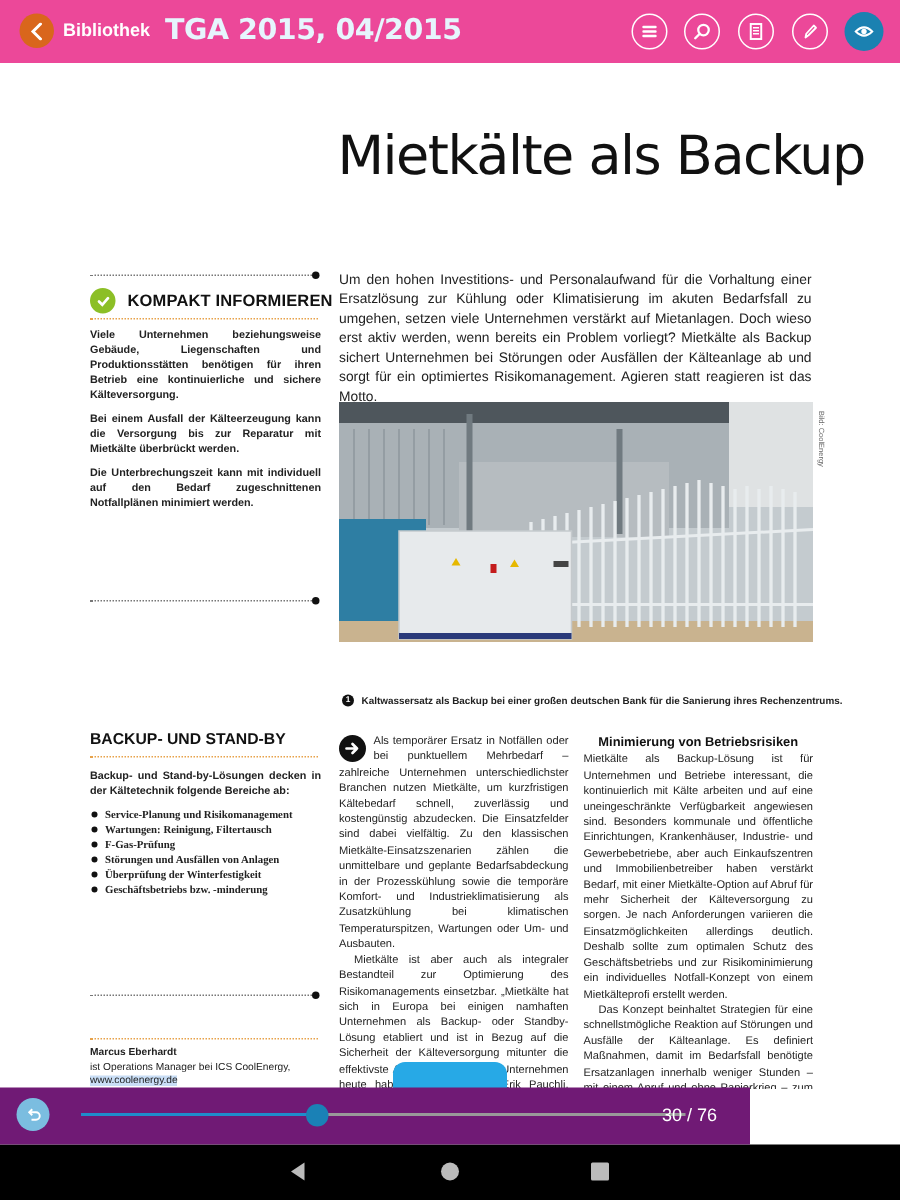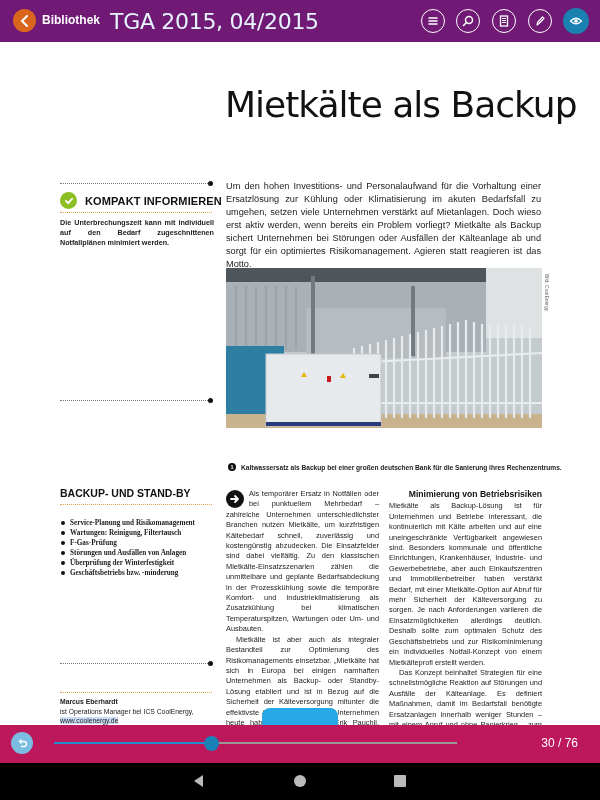--- a/index.html
+++ b/index.html
@@ -1,21 +1,21 @@
 <!DOCTYPE html>
 <html><head>
 <meta charset="utf-8">
 <style>
   * { box-sizing: border-box; margin: 0; padding: 0; }
   html, body { width: 600px; height: 800px; overflow: hidden; background: #fff; font-family: "Liberation Sans", sans-serif; }
-  .topbar { position: absolute; left: 0; top: 0; width: 600px; height: 42px; background: #701a75; color: #fff; }
+  .topbar { position: absolute; left: 0; top: 0; width: 600px; height: 42px; background: #ec4899; color: #fff; }
   .back-btn { position: absolute; left: 13px; top: 9px; width: 23px; height: 23px; border-radius: 50%; background: #d9661c; display: flex; align-items: center; justify-content: center; }
   .back-btn svg { width: 10px; height: 12px; }
   .lib-label { position: absolute; left: 42px; top: 13px; font-size: 12px; font-weight: bold; }
-  .doc-title { position: absolute; left: 110px; top: 9px; font-size: 22px; font-family: "DejaVu Sans", sans-serif; font-weight: normal; color: #e6f5fd; letter-spacing: -0.3px; }
+  .doc-title { position: absolute; left: 110px; top: 9px; font-size: 19px; font-family: "DejaVu Sans", sans-serif; font-weight: bold; color: #e6f5fd; letter-spacing: -0.3px; }
   .tb-icon { position: absolute; top: 9px; width: 24px; height: 24px; border-radius: 50%; border: 1.6px solid #fff; display: flex; align-items: center; justify-content: center; }
   .tb-icon svg { width: 14px; height: 14px; }
   .tb-icon.active { background: #1b81b1; border: none; width: 26px; height: 26px; top: 8px; }
   .bookmark { position: absolute; left: 565px; top: 42px; width: 22px; height: 28px; background: #a0d4ed; clip-path: polygon(0 0, 100% 0, 100% 100%, 50% 70%, 0 100%); }
 
   .page { position: absolute; left: 0; top: 42px; width: 600px; height: 684px; background: #fff; overflow: hidden; }
   .kicker { position: absolute; left: 227px; top: 24px; font-size: 9.5px; font-weight: bold; color: #222; }
   .headline { position: absolute; left: 225px; top: 42px; font-size: 36px; color: #111; font-family: "DejaVu Sans", sans-serif; letter-spacing: -1px; font-weight: normal; }
 
   .dotline { position: absolute; height: 0; border-top: 1.5px dotted #777; }
@@ -44,25 +44,25 @@
 
   .author { position: absolute; left: 60px; top: 655px; font-size: 6.8px; line-height: 9.5px; color: #222; }
   .author .name { font-weight: bold; }
   .author .link { background: #c9def6; }
 
   .col { position: absolute; top: 447px; width: 153px; font-size: 7.4px; line-height: 10.4px; color: #222; text-align: justify; }
   .col1 { left: 226px; }
   .col2 { left: 389px; }
   .arrow-ic { float: left; width: 18px; height: 18px; border-radius: 50%; background: #111; margin: 1px 5px 0 0; display: flex; align-items: center; justify-content: center; }
   .col .indent { text-indent: 10px; }
-  .col2 h3 { font-size: 8.6px; font-weight: bold; color: #111; margin-bottom: 2px; text-align: right; }
+  .col2 h3 { font-size: 8.6px; font-weight: bold; color: #111; margin-bottom: 2px; text-align: center; }
 
   .scroll-tab { position: absolute; left: 262px; top: 708px; width: 76px; height: 20px; background: #27a9e6; border-radius: 8px 8px 0 0; z-index: 3; }
 
-  .bottombar { position: absolute; left: 0; top: 725px; width: 600px; height: 38px; background: #be185d; z-index: 4; }
+  .bottombar { position: absolute; left: 0; top: 725px; width: 500px; height: 38px; background: #701a75; z-index: 4; }
   .undo-btn { position: absolute; left: 11px; top: 7px; width: 22px; height: 22px; border-radius: 50%; background: #7bbde0; display: flex; align-items: center; justify-content: center; }
   .undo-btn svg { width: 11px; height: 11px; }
   .track { position: absolute; left: 54px; top: 17px; width: 403px; height: 2px; background: #999; }
   .track-fill { position: absolute; left: 0; top: 0; height: 2px; background: #1f8ccc; }
   .thumb { position: absolute; top: -6.5px; width: 15px; height: 15px; border-radius: 50%; background: #1a81b6; margin-left: -7.5px; }
   .page-count { position: absolute; right: 22px; top: 11px; font-size: 12px; color: #fff; }
 
   .navbar { position: absolute; left: 0; top: 763px; width: 600px; height: 37px; background: #000; }
   .nav-btn { position: absolute; top: 11px; }
 </style>
@@ -116,20 +116,22 @@
   <div class="kompakt-head">
     <span class="check">
       <svg viewBox="0 0 10 10">
           <path d="M2 5 L4.2 7.2 L8 2.8" stroke="#fff" stroke-width="1.8" fill="none" stroke-linecap="round"></path>
         </svg>
     </span>
     <span class="kompakt-title">KOMPAKT INFORMIEREN</span>
   </div>
   <div class="orange-dots" style="left:60px; top:170px; width:152px;"></div>
   <div class="side-text" style="top:176px;">
+    <p>Viele Unternehmen beziehungsweise Gebäude, Liegenschaften und Produktionsstätten benötigen für ihren Betrieb eine kontinuierliche und sichere Kälteversorgung.</p>
+    <p>Bei einem Ausfall der Kälteerzeugung kann die Versorgung bis zur Reparatur mit Mietkälte überbrückt werden.</p>
     <p>Die Unterbrechungszeit kann mit individuell auf den Bedarf zugeschnittenen Notfallplänen minimiert werden.</p>
   </div>
   <div class="dotline" style="left:60px; top:358px; width:150px;"></div>
 
   <div class="intro">Um den hohen Investitions- und Personalaufwand für die Vorhaltung einer Ersatzlösung zur Kühlung oder Klimatisierung im akuten Bedarfsfall zu umgehen, setzen viele Unternehmen verstärkt auf Mietanlagen. Doch wieso erst aktiv werden, wenn bereits ein Problem vorliegt? Mietkälte als Backup sichert Unternehmen bei Störungen oder Ausfällen der Kälteanlage ab und sorgt für ein optimiertes Risikomanagement. Agieren statt reagieren ist das Motto.</div>
 
   <div class="photo">
     <svg width="316" height="160" viewBox="0 0 316 160">
       <rect width="316" height="160" fill="#c4cbcf"></rect>
       <rect x="0" y="0" width="316" height="14" fill="#4e565c"></rect>
@@ -187,20 +189,21 @@
   </div>
   <div class="photo-credit">Bild: CoolEnergy</div>
   <div class="caption">
     <span class="num">1</span>
     <span>Kaltwassersatz als Backup bei einer großen deutschen Bank für die Sanierung ihres Rechenzentrums.</span>
   </div>
 
   <div class="section2-title">BACKUP- UND STAND-BY</div>
   <div class="orange-dots" style="left:60px; top:462px; width:152px;"></div>
   <div class="side2">
+    <p>Backup- und Stand-by-Lösungen decken in der Kältetechnik folgende Bereiche ab:</p>
     <ul>
       <li>Service-Planung und Risikomanagement</li>
       <li>Wartungen: Reinigung, Filtertausch</li>
       <li>F-Gas-Prüfung</li>
       <li>Störungen und Ausfällen von Anlagen</li>
       <li>Überprüfung der Winterfestigkeit</li>
       <li>Geschäftsbetriebs bzw. -minderung</li>
     </ul>
   </div>
   <div class="dotline" style="left:60px; top:621px; width:150px;"></div>

